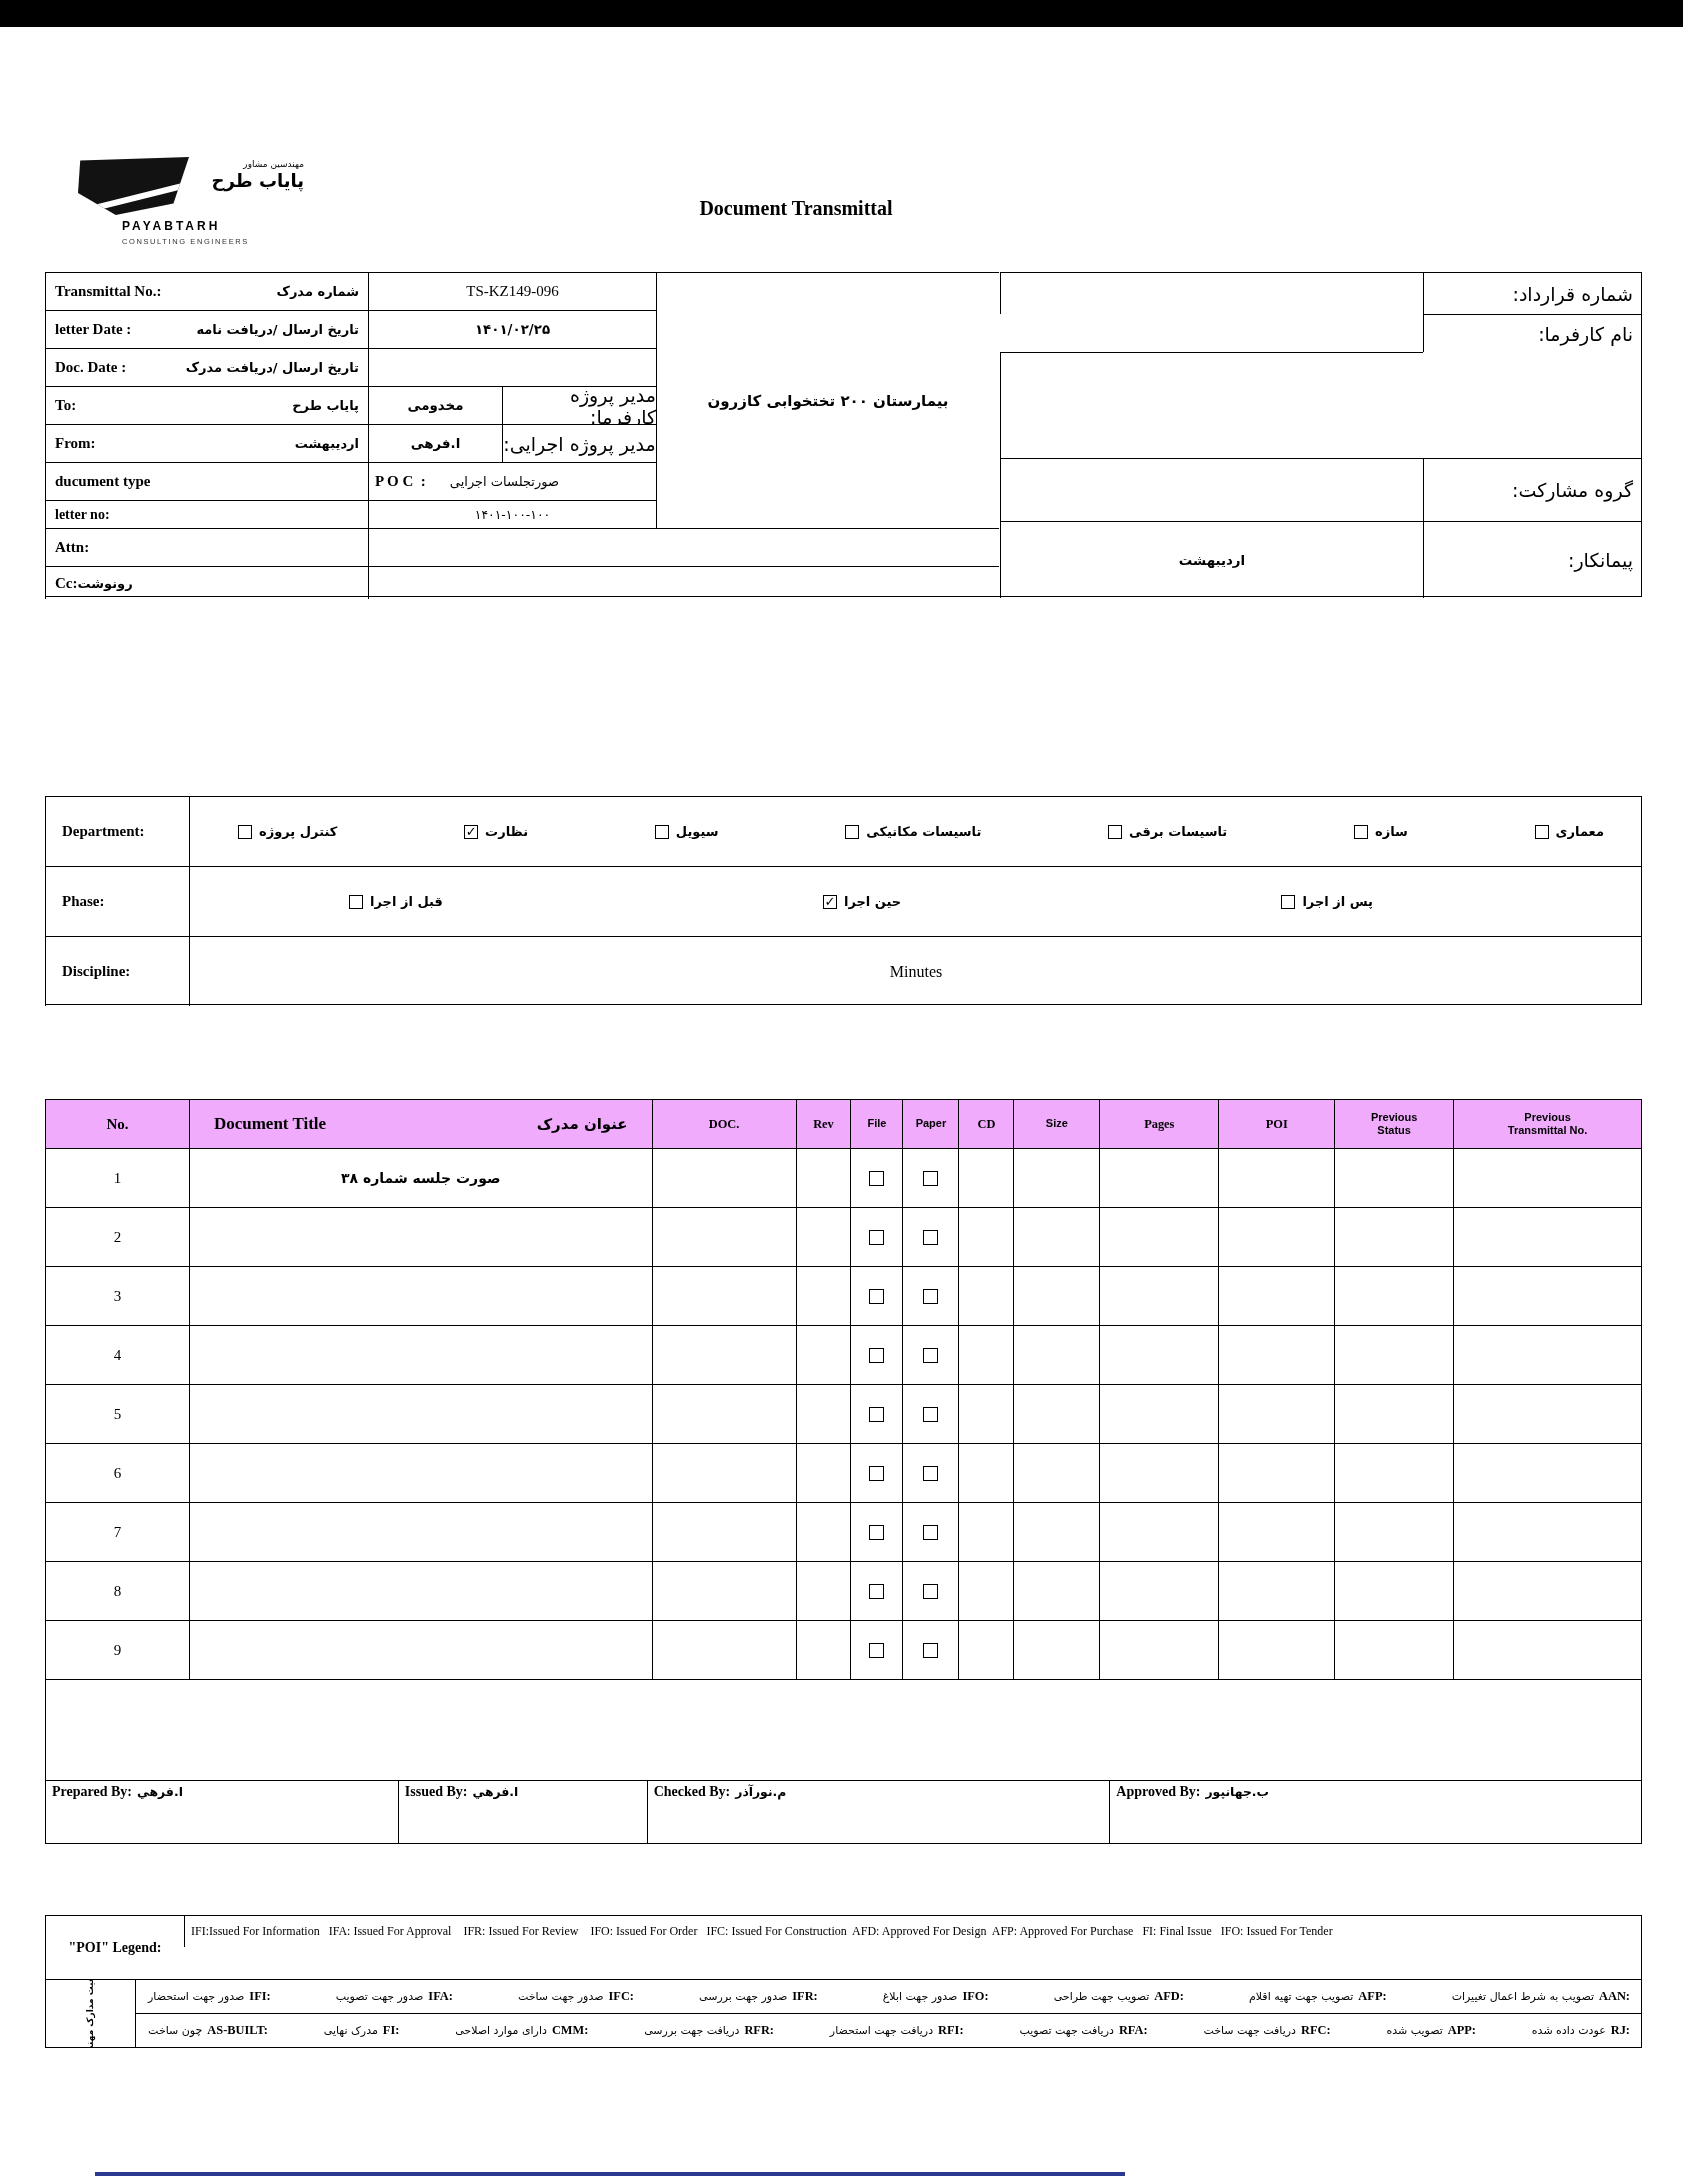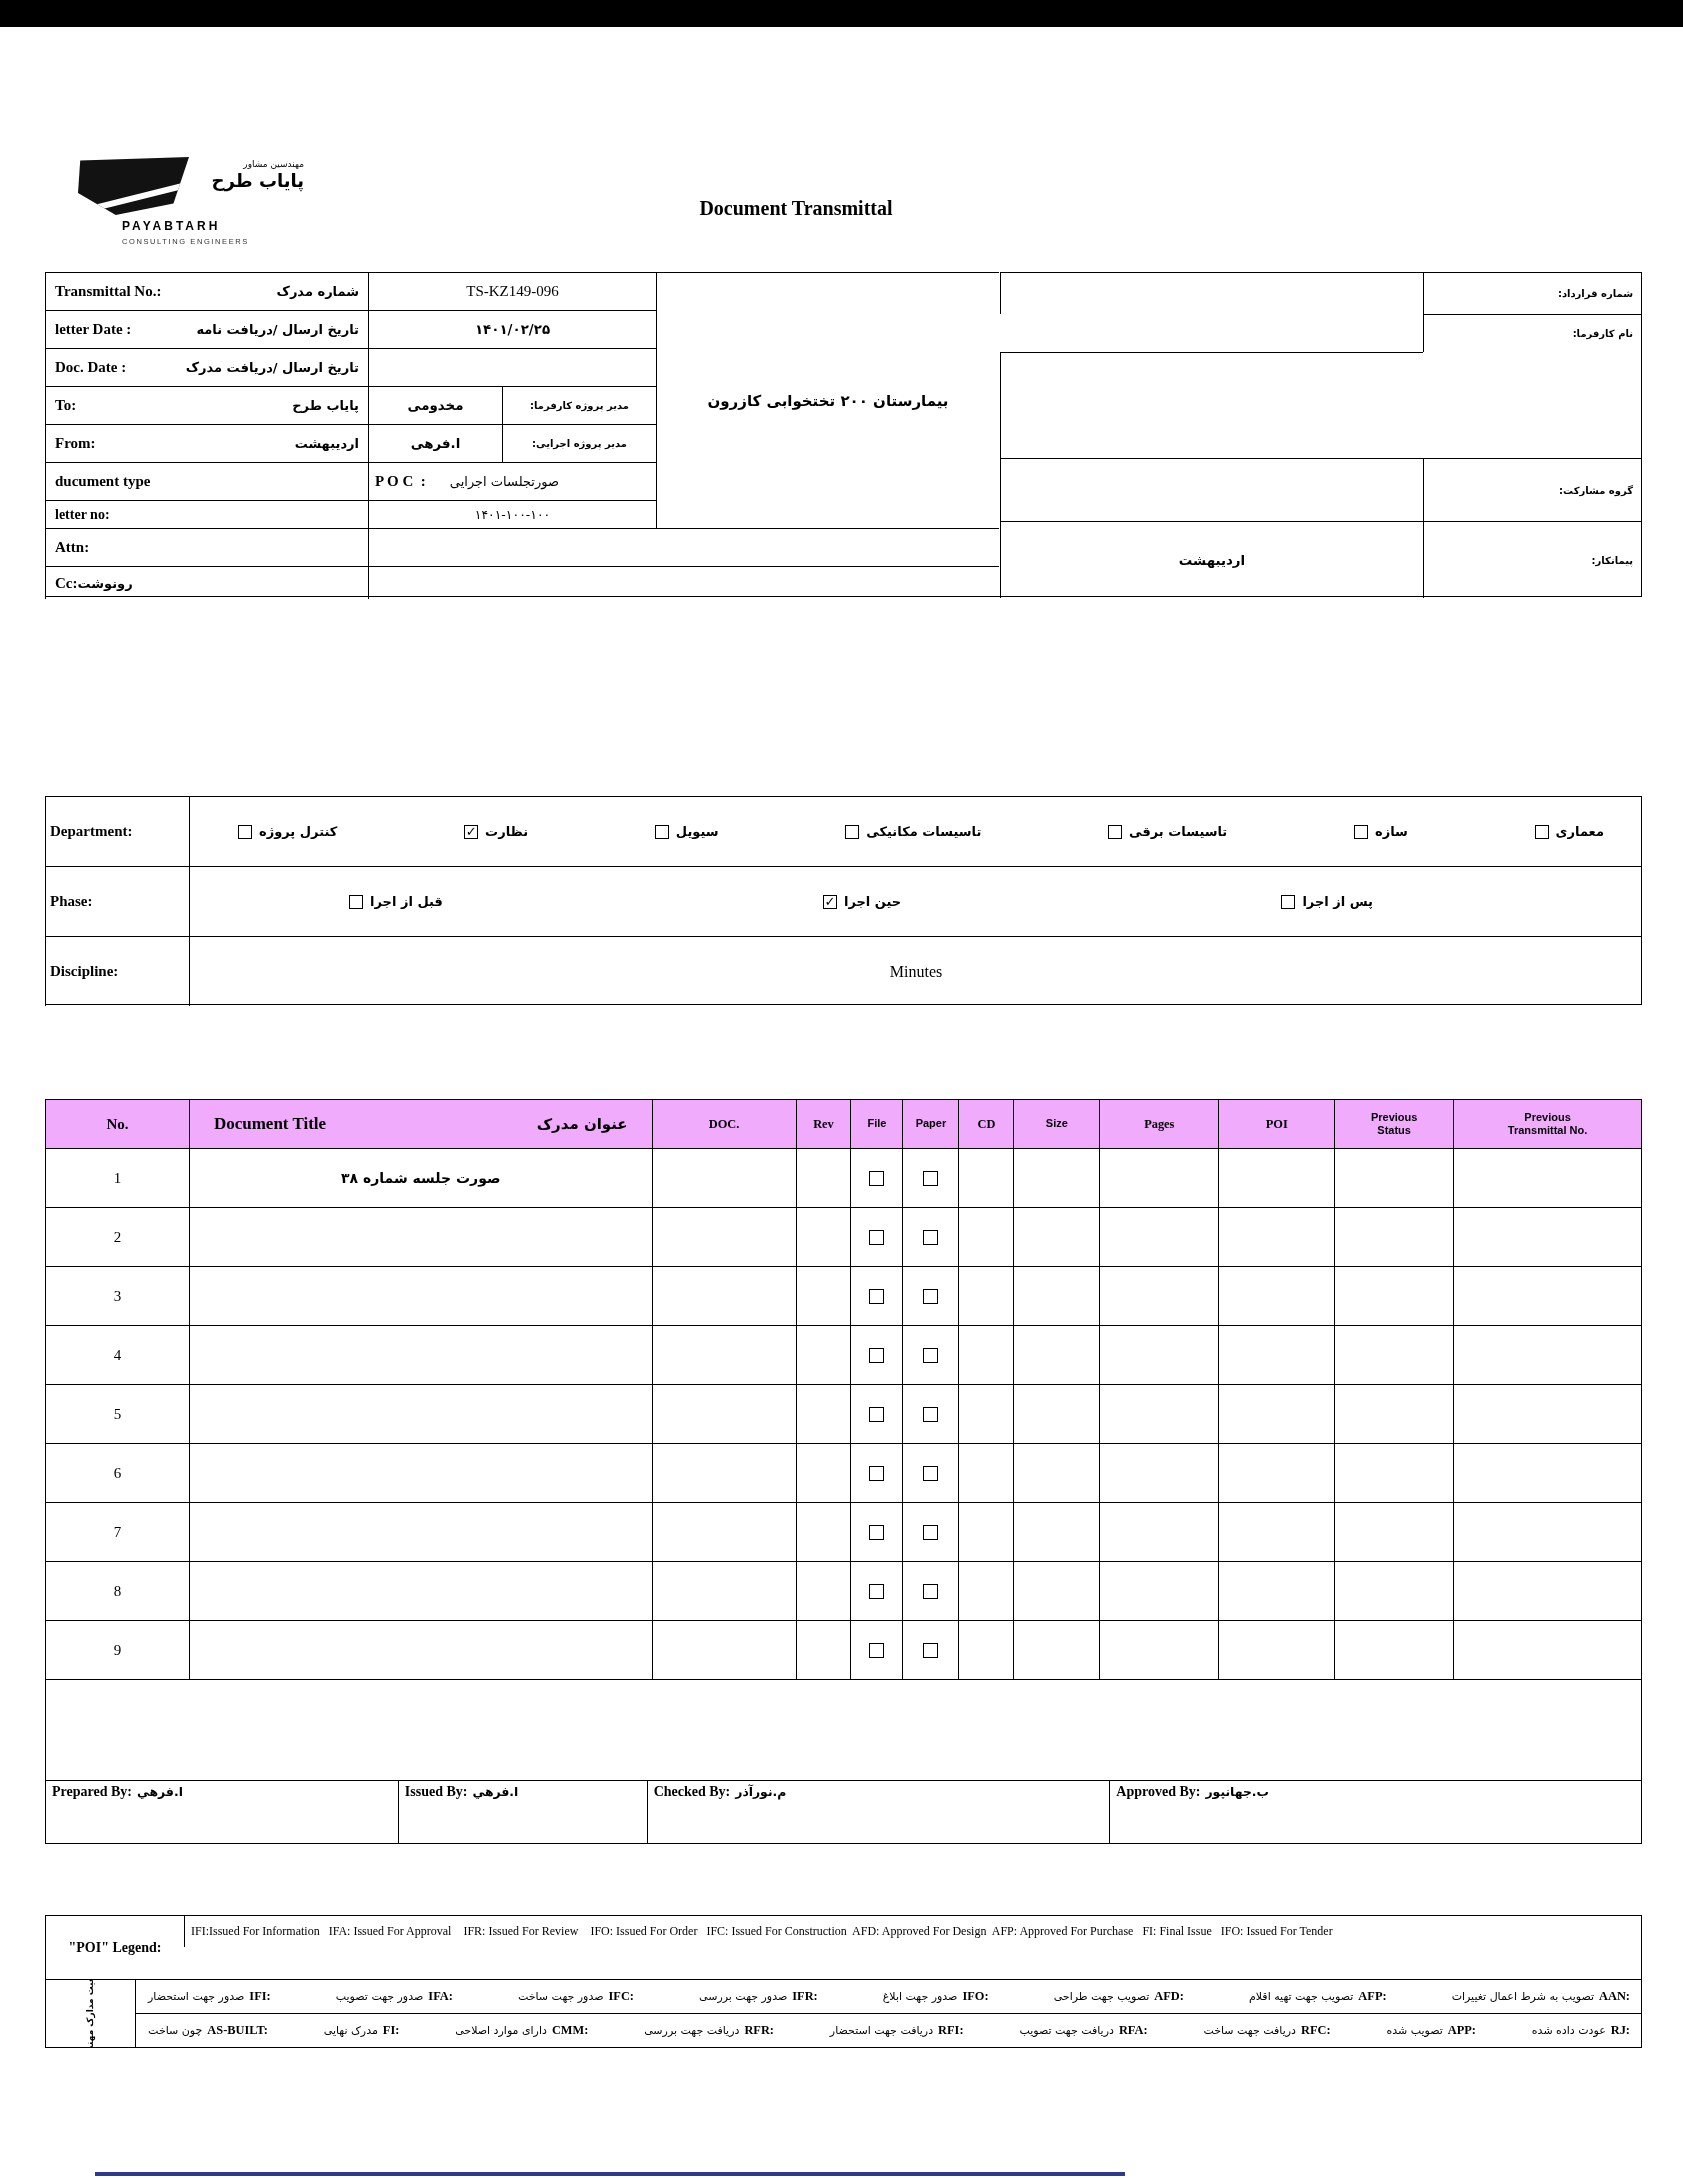--- a/index.html
+++ b/index.html
@@ -37,28 +37,28 @@
     grid-template-rows:38px 38px 38px 38px 38px 38px 28px 38px 33px;
     border-bottom:1.5px solid #000}
   .hgrid-right{left:1000px;top:272px;width:642px;height:325px;display:grid;
     grid-template-columns:423px 219px;
     grid-template-rows:42px 38px 106px 63px 77px;
     border-right:1.5px solid #000;border-bottom:1.5px solid #000}
   .lab-en{font-size:15px;font-weight:bold}
   .lab-fa{font-family:"DejaVu Sans",sans-serif;font-size:13px;font-weight:bold}
   .val{font-size:15px}
   .val-fa{font-family:"DejaVu Sans",sans-serif;font-size:13.4px;font-weight:bold}
-  .rlabel{font-family:"DejaVu Sans",sans-serif;font-size:10px;font-weight:bold;direction:rtl}
+  .rlabel{font-family:"DejaVu Sans",sans-serif;font-size:19px;font-weight:normal;direction:rtl}
   .project{font-family:"DejaVu Sans",sans-serif;font-size:15px;font-weight:bold;direction:rtl;text-align:center}
 
   
   .cls{left:45px;top:796px;width:1597px;height:209px;display:grid;
     grid-template-columns:144px 1453px;grid-template-rows:70px 70px 70px;
     border-right:1.5px solid #000;border-bottom:1.5px solid #000}
-  .cls .lab{font-size:15px;font-weight:bold;padding:0 4px}
+  .cls .lab{font-size:15px;font-weight:bold;padding:0 16px}
   .ckrow{direction:rtl;justify-content:space-between}
   .ckrow.dept{padding:0 38px 0 48px}
   .ckrow.phase{padding:0 269px 0 159px}
   .ckitem{direction:ltr;display:flex;align-items:center;gap:7px}
   .cb{width:14px;height:14px;border:1.5px solid #000;display:inline-flex;align-items:center;justify-content:center;
       font-family:"DejaVu Sans",sans-serif;font-size:13px;font-weight:bold;line-height:1;background:#fff}
   .cklabel{font-family:"DejaVu Sans",sans-serif;font-size:13px;font-weight:bold}
   .minutes{font-size:16px}
 
   

